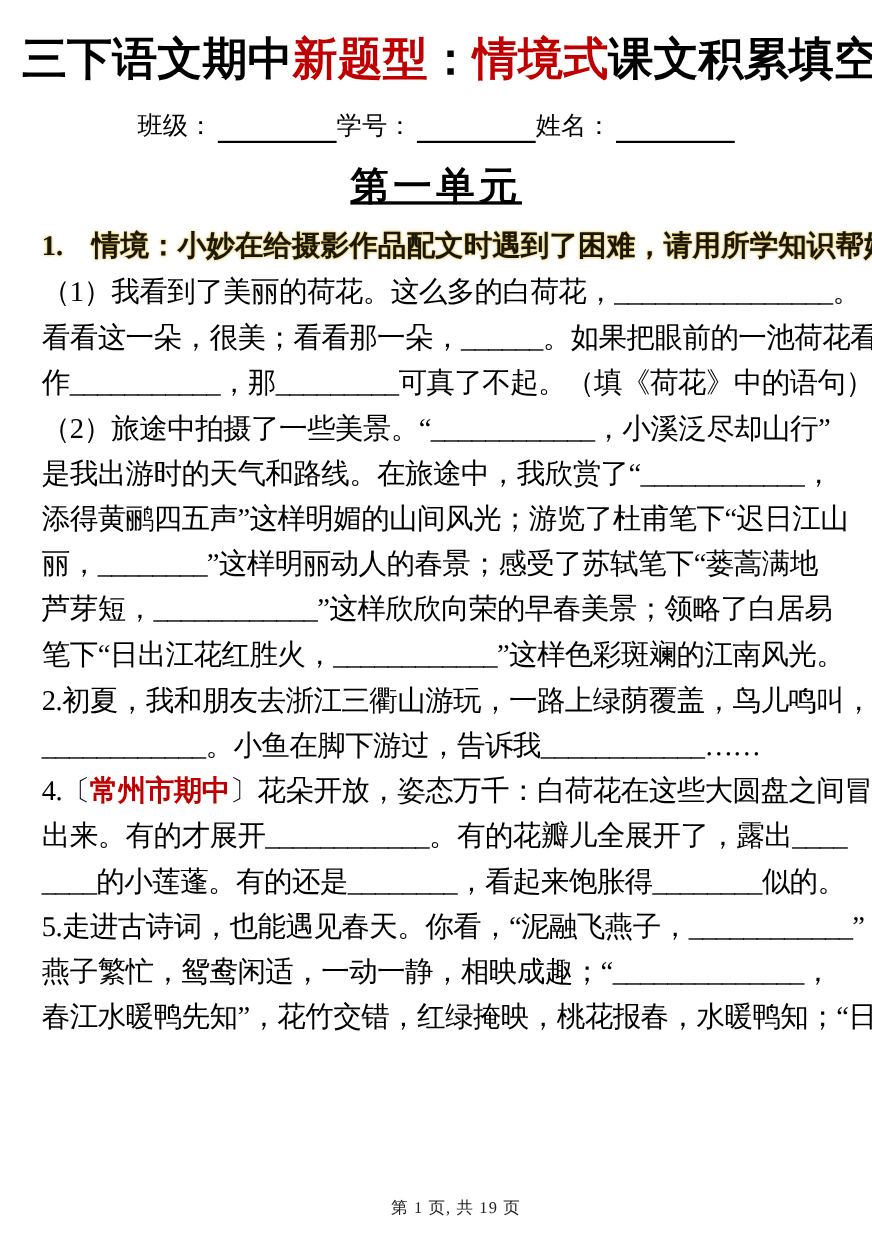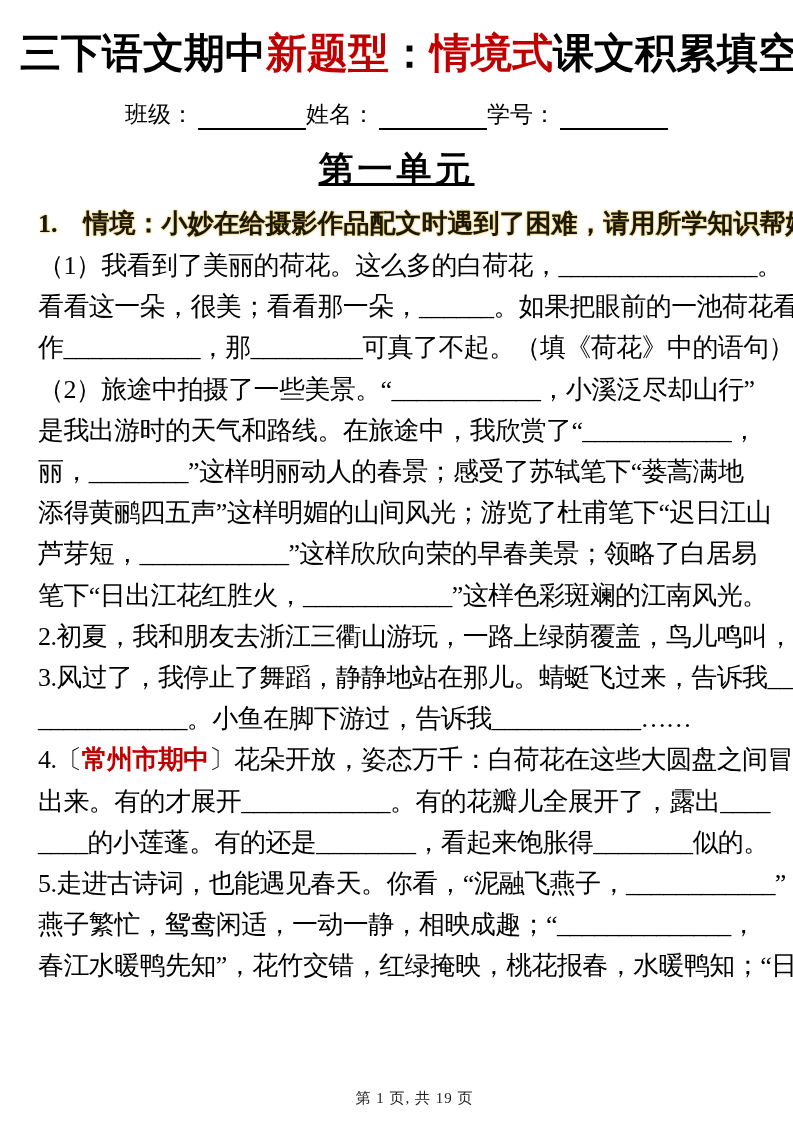--- a/index.html
+++ b/index.html
@@ -80,47 +80,46 @@
 <div class="page">
 
   <div class="title"><span>三下语文期中</span><span class="red">新题型</span><span>：</span><span class="red">情境式</span><span>课文积累填空</span></div>
 
   <div class="fields-row">
       <div class="field">
         <span>班级：</span>
         <span class="blank-line"></span>
       </div>
       <div class="field">
-        <span>姓名：</span>
+        <span>学号：</span>
         <span class="blank-line"></span>
       </div>
       <div class="field">
-        <span>学号：</span>
+        <span>姓名：</span>
         <span class="blank-line"></span>
       </div>
     </div>
 
   <div class="section-heading">第一单元</div>
 
   <div class="intro">
       <div class="line">1.　情境：小妙在给摄影作品配文时遇到了困难，请用所学知识帮她</div>
     </div>
 
   <div class="doc-body">
       <div class="line"><span>（1）我看到了美丽的荷花。这么多的白荷花，________________。</span></div>
       <div class="line"><span>看看这一朵，很美；看看那一朵，______。如果把眼前的一池荷花看</span></div>
       <div class="line"><span>作___________，那_________可真了不起。（填《荷花》中的语句）</span></div>
       <div class="line"><span>（2）旅途中拍摄了一些美景。“____________，小溪泛尽却山行”</span></div>
       <div class="line"><span>是我出游时的天气和路线。在旅途中，我欣赏了“____________，</span></div>
+      <div class="line"><span>添得黄鹂四五声”这样明媚的山间风光；游览了杜甫笔下“迟日江山</span></div>
       <div class="line"><span>丽，________”这样明丽动人的春景；感受了苏轼笔下“蒌蒿满地</span></div>
-      <div class="line"><span>添得黄鹂四五声”这样明媚的山间风光；游览了杜甫笔下“迟日江山</span></div>
       <div class="line"><span>芦芽短，____________”这样欣欣向荣的早春美景；领略了白居易</span></div>
       <div class="line"><span>笔下“日出江花红胜火，____________”这样色彩斑斓的江南风光。</span></div>
       <div class="line"><span>2.初夏，我和朋友去浙江三衢山游玩，一路上绿荫覆盖，鸟儿鸣叫，</span></div>
-      <div class="line"><span>3.风过了，我停止了舞蹈，静静地站在那儿。蜻蜓飞过来，告诉我__</span></div>
       <div class="line"><span>____________。小鱼在脚下游过，告诉我____________……</span></div>
       <div class="line"><span>4.〔</span><span class="red bold">常州市期中</span><span>〕花朵开放，姿态万千：白荷花在这些大圆盘之间冒</span></div>
       <div class="line"><span>出来。有的才展开____________。有的花瓣儿全展开了，露出____</span></div>
       <div class="line"><span>____的小莲蓬。有的还是________，看起来饱胀得________似的。</span></div>
       <div class="line"><span>5.走进古诗词，也能遇见春天。你看，“泥融飞燕子，____________”，</span></div>
       <div class="line"><span>燕子繁忙，鸳鸯闲适，一动一静，相映成趣；“______________，</span></div>
       <div class="line"><span>春江水暖鸭先知”，花竹交错，红绿掩映，桃花报春，水暖鸭知；“日</span></div>
     </div>
 
   <div class="footer">第 1 页, 共 19 页</div>

